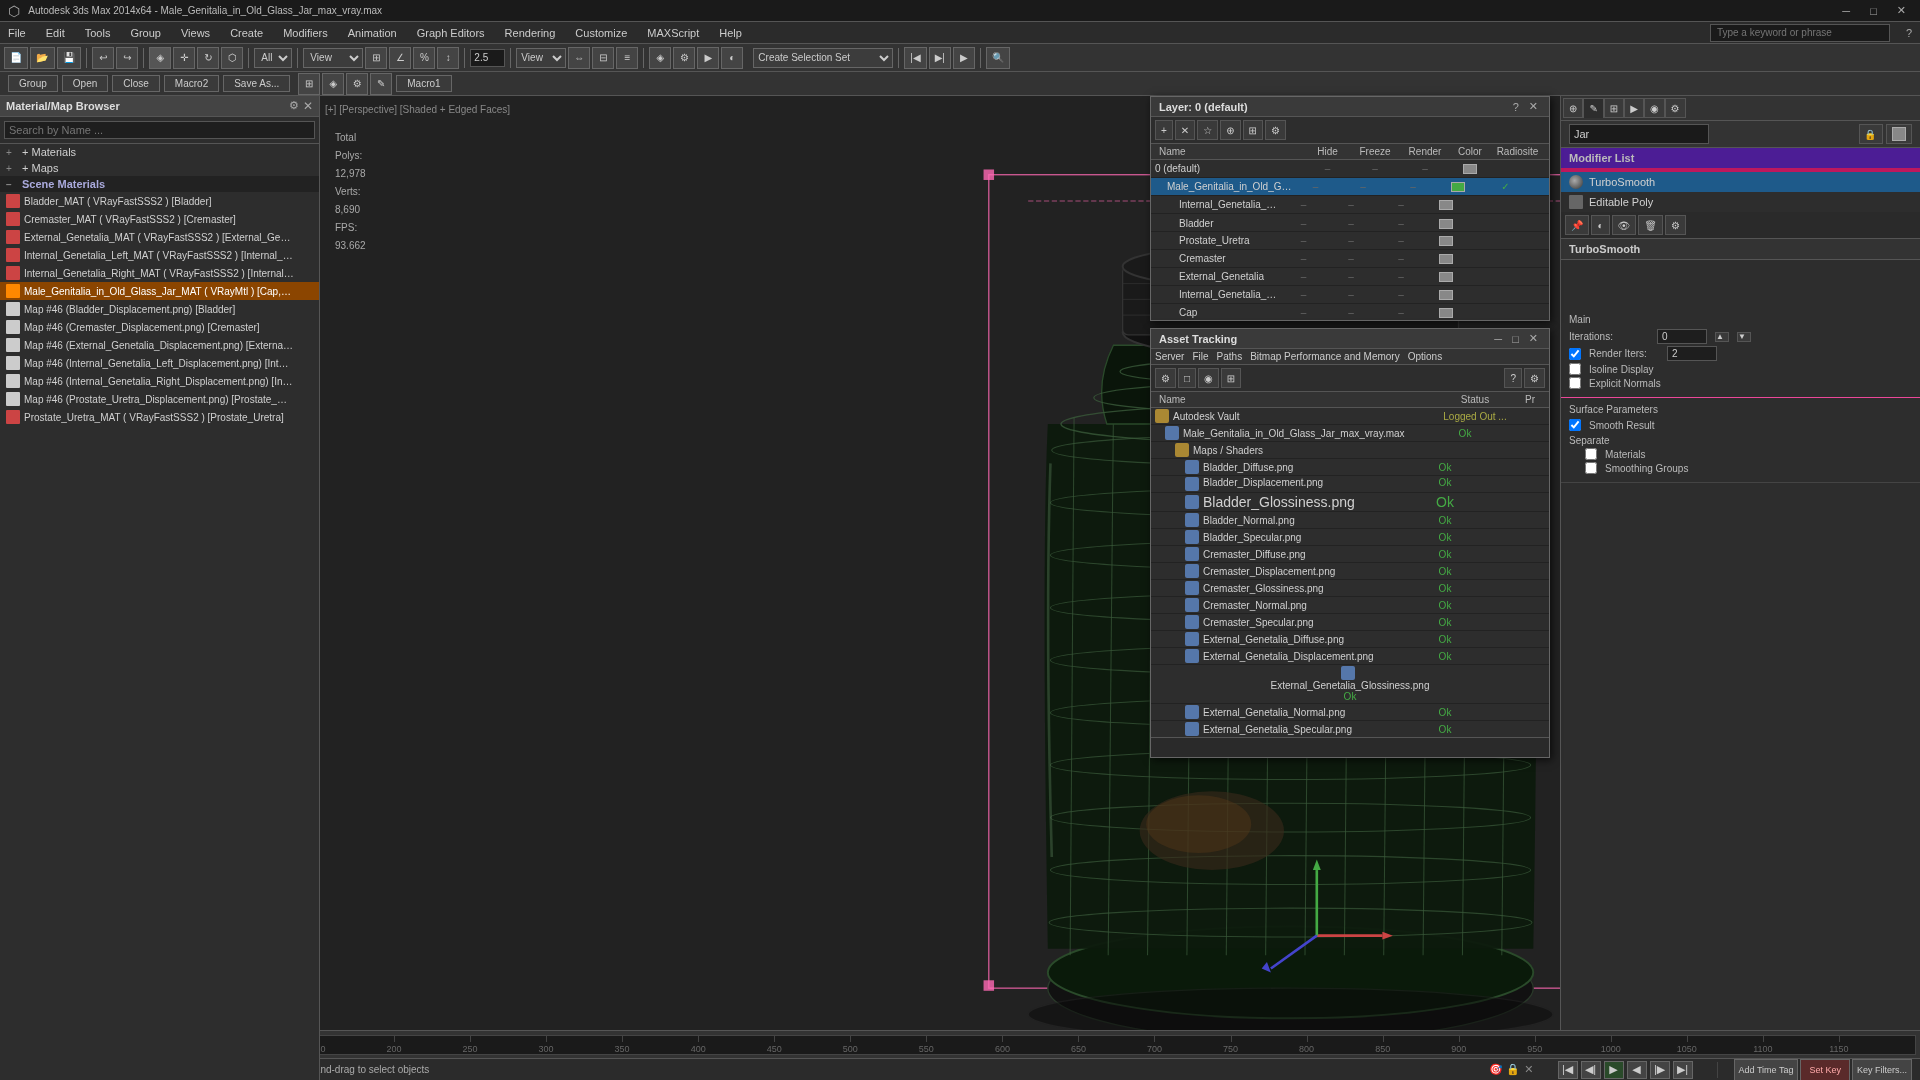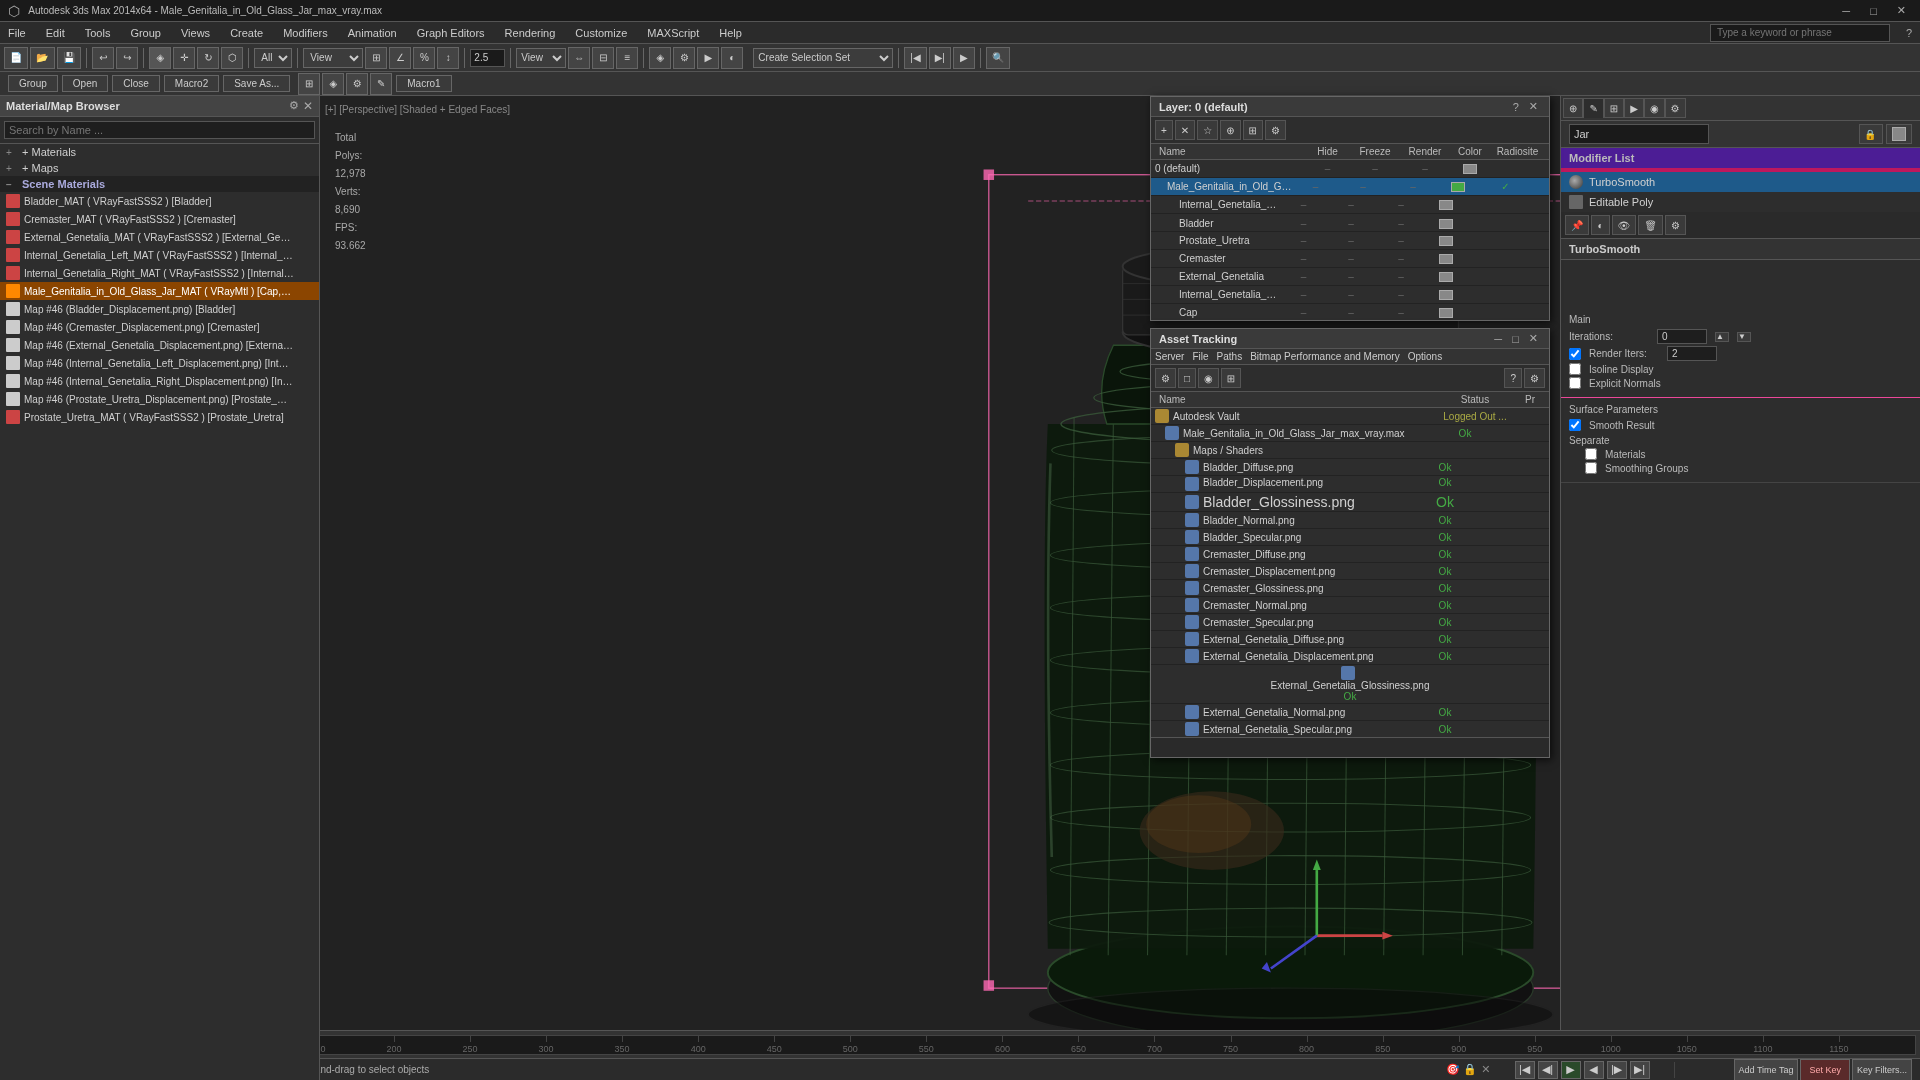--- a/index.html
+++ b/index.html
@@ -805,17 +805,17 @@
   <div class="playback">
     <button class="play-btn">|◀</button>
     <button class="play-btn">◀|</button>
     <button class="play-btn" style="background:#2a4a2a;">▶</button>
     <button class="play-btn">◀</button>
     <button class="play-btn">|▶</button>
     <button class="play-btn">▶|</button>
   </div>
   <div style="background:#444; width:1px; height:16px;"></div>
   <div style="display:flex; gap:2px; align-items:center;">
-    <button class="tb-btn" style="font-size:9px; padding:1px 4px;margin-left:43px;">Add Time Tag</button>
+    <button class="tb-btn" style="font-size:9px; padding:1px 4px;">Add Time Tag</button>
     <button class="tb-btn" style="font-size:9px; background:#5a2a2a; color:#ffaaaa; padding:1px 8px;">Set Key</button>
     <button class="tb-btn" style="font-size:9px; padding:1px 4px;">Key Filters...</button>
   </div>
 </div>
 
 </body></html>

